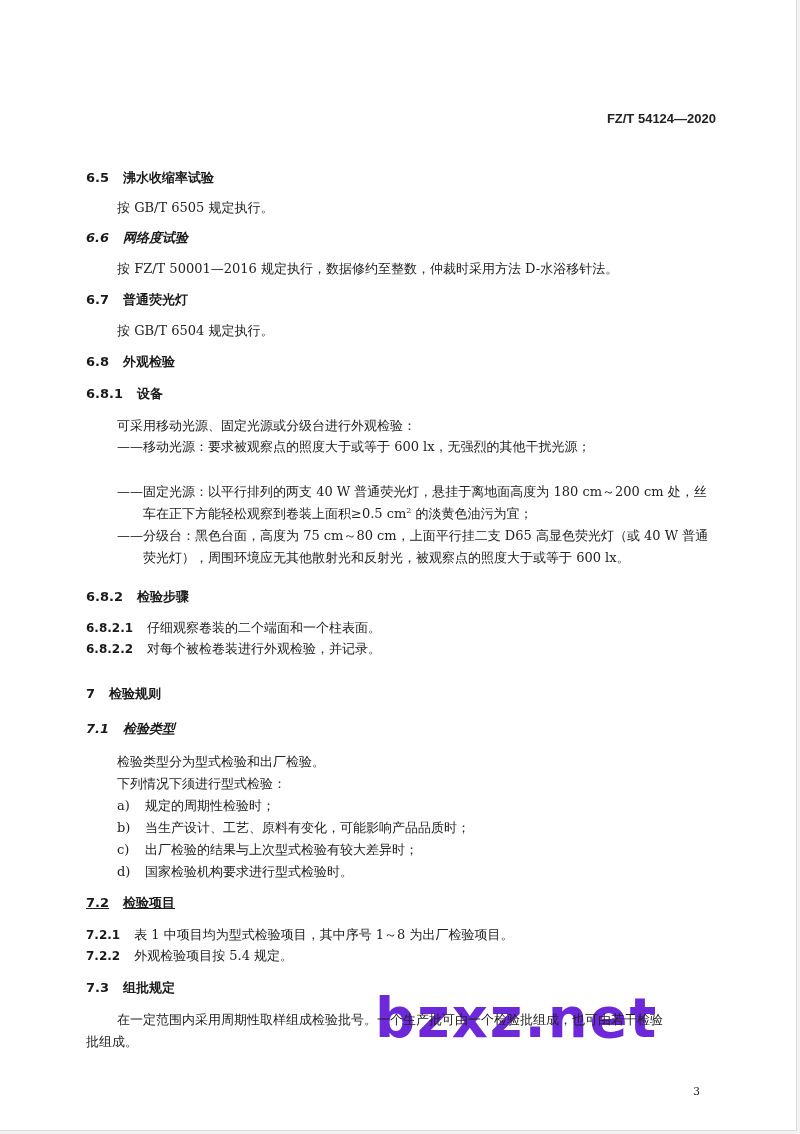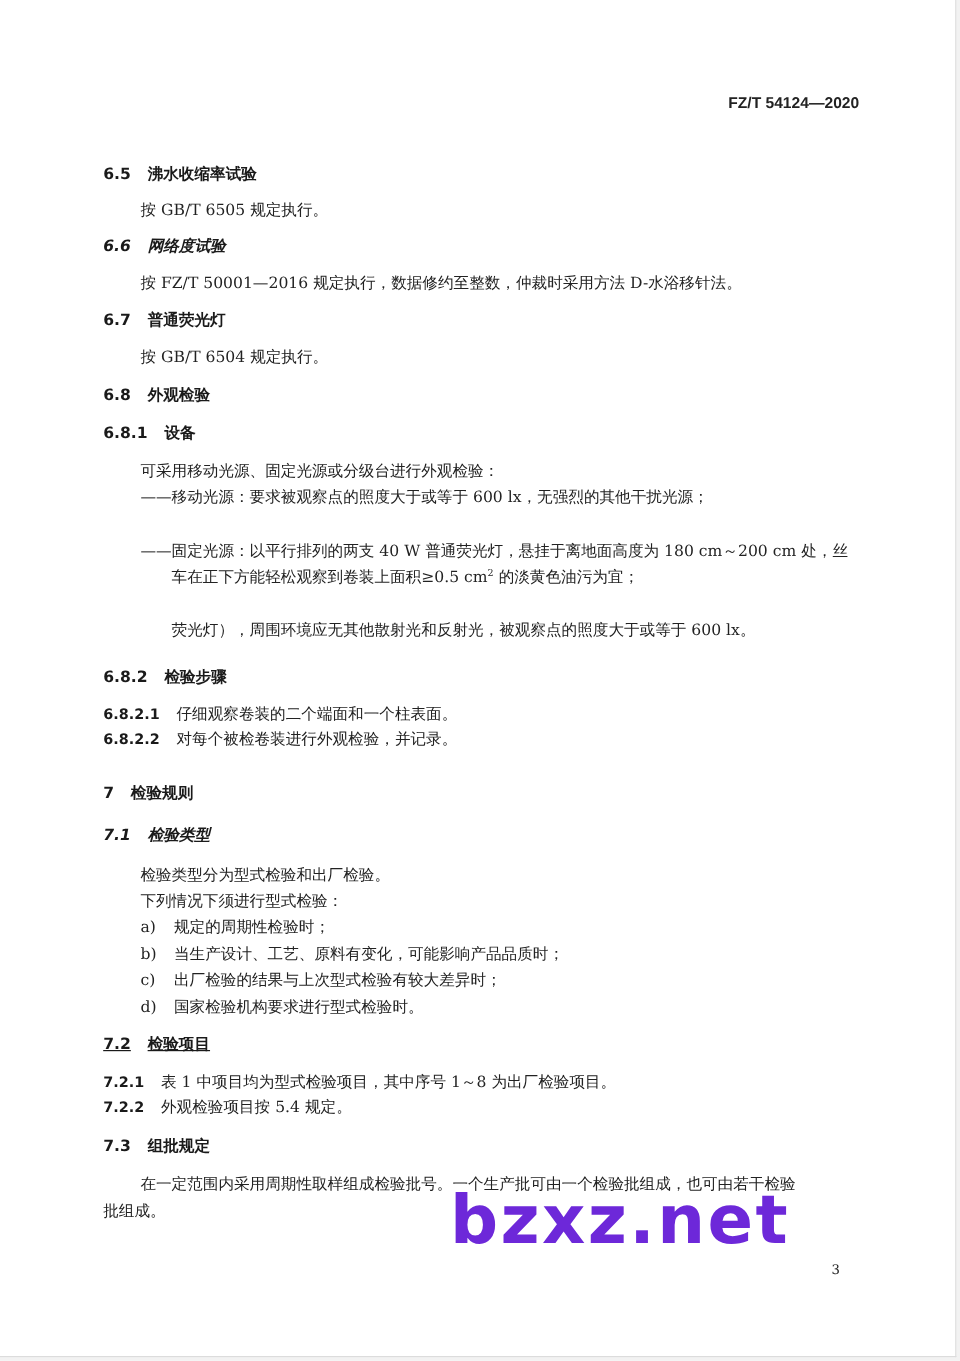--- a/index.html
+++ b/index.html
@@ -11,21 +11,21 @@
     font-family: "DejaVu Serif", "Liberation Serif", serif;
     color: #222;
   }
   .page {
     position: absolute; left: 0; top: 0;
     width: 796px; height: 1130px;
     background: #ffffff;
     border-right: 1px solid #dcdcdc;
     border-bottom: 1px solid #dcdcdc;
   }
-  .abs { position: absolute; white-space: nowrap; }
+  .abs { position: absolute; white-space: nowrap; margin-top: 33px; }
   .std-code {
     right: 80px; top: 78px;
     font-family: "Liberation Sans", "DejaVu Sans", sans-serif;
     font-weight: bold; font-size: 13px; color: #222;
   }
   .h { font-family: "DejaVu Sans", "Liberation Sans", sans-serif; font-weight: bold; font-size: 13px; color: #1a1a1a; }
   .p { font-size: 13px; color: #222; }
   .note { font-size: 11px; color: #222; }
   .watermark {
     position: absolute; left: 375px; top: 985px;
@@ -64,20 +64,21 @@
 
   <div class="abs h" style="left:86px; top:352px;">
     <span>6.8.1</span><span style="display:inline-block;width:14px"></span><span>设备</span>
   </div>
   <div class="abs p" style="left:117px; top:384px;">可采用移动光源、固定光源或分级台进行外观检验：</div>
   <div class="abs p" style="left:117px; top:405px;">——移动光源：要求被观察点的照度大于或等于 600 lx，无强烈的其他干扰光源；</div>
   <div class="abs p" style="left:117px; top:450px;">——固定光源：以平行排列的两支 40 W 普通荧光灯，悬挂于离地面高度为 180 cm～200 cm 处，丝</div>
   <div class="abs p" style="left:143px; top:472px;">
     <span>车在正下方能轻松观察到卷装上面积≥0.5 cm</span><sup>2</sup><span> 的淡黄色油污为宜；</span>
   </div>
+  <div class="abs p" style="left:117px; top:494px;">——分级台：黑色台面，高度为 75 cm～80 cm，上面平行挂二支 D65 高显色荧光灯（或 40 W 普通</div>
   <div class="abs p" style="left:143px; top:516px;">荧光灯），周围环境应无其他散射光和反射光，被观察点的照度大于或等于 600 lx。</div>
 
   <div class="abs h" style="left:86px; top:555px;">
     <span>6.8.2</span><span style="display:inline-block;width:14px"></span><span>检验步骤</span>
   </div>
   <div class="abs p" style="left:86px; top:586px;">
     <span class="h" style="font-size:12px">6.8.2.1</span><span style="display:inline-block;width:14px"></span><span>仔细观察卷装的二个端面和一个柱表面。</span>
   </div>
   <div class="abs p" style="left:86px; top:607px;">
     <span class="h" style="font-size:12px">6.8.2.2</span><span style="display:inline-block;width:14px"></span><span>对每个被检卷装进行外观检验，并记录。</span>

